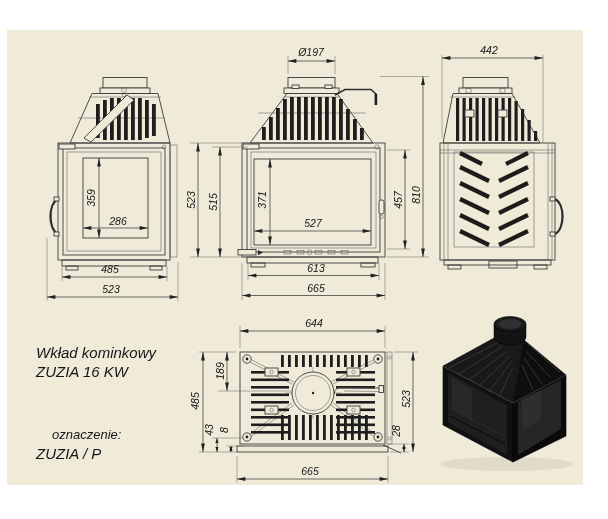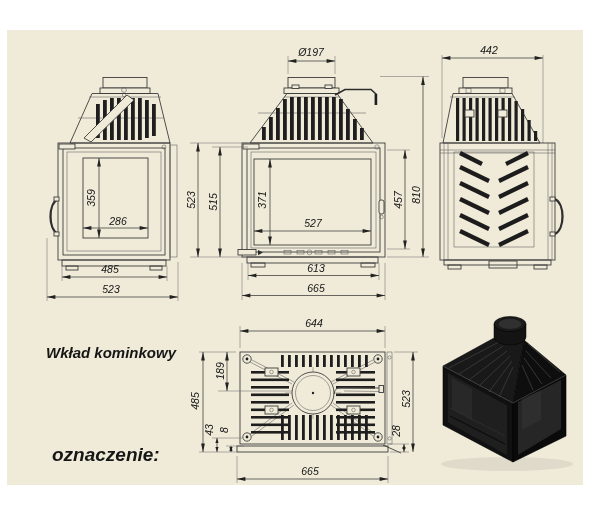--- a/index.html
+++ b/index.html
@@ -9,24 +9,24 @@
   
   .ln  {stroke:#3c3c3c;stroke-width:.9;fill:none;}
   .lnp {stroke:#3c3c3c;stroke-width:.9;fill:#f0ebd9;}
   .lnt {stroke:#5a5a5a;stroke-width:.55;fill:none;}
   .bar {fill:#1e1e1e;stroke:none;}
   .dim {stroke:#2b2b2b;stroke-width:.7;fill:none;}
   .ext {stroke:#6f6f6f;stroke-width:.55;fill:none;}
   .dtx {font:italic 10.5px "Liberation Sans",sans-serif;fill:#141414;text-anchor:middle;}
   .chev{stroke:#1c1c1c;stroke-width:4.2;fill:none;}
   
-  .tb{position:absolute;color:#161616;font-style:italic;font-weight:bold;
-      font-family:"Liberation Sans",sans-serif;text-align:center;}
+  .tb{position:absolute;color:#161616;font-style:italic;font-weight:normal;
+      font-family:"Liberation Sans",sans-serif;text-align:left;}
   .t-big{font-size:15px;line-height:15px;width:150px;left:36px;}
-  .t-small{font-size:19px;line-height:13px;margin-top:20px;}
+  .t-small{font-size:13px;line-height:13px;}
 </style>
 </head>
 <body>
 
 <div id="stage">
 
 <svg id="dwg" width="608" height="519" viewBox="0 0 608 519" xmlns="http://www.w3.org/2000/svg">
   <defs>
     <marker id="ma" markerUnits="userSpaceOnUse" markerWidth="10" markerHeight="8" refX="8.8" refY="3" orient="auto-start-reverse">
       <path d="M0.4,1.1 8.8,3 0.4,4.9Z" fill="#222"></path>
@@ -405,15 +405,17 @@
     <line x1="443" y1="366" x2="513" y2="403" stroke="#444" stroke-width="1"></line>
     <line x1="513" y1="403" x2="566" y2="375" stroke="#3a3a3a" stroke-width="1"></line>
 
     <path d="M494,324 L494,337 A16,8 0 0 0 526,337 L526,324" fill="#141414" stroke="#000" stroke-width="0.5"></path>
     <ellipse cx="510" cy="324" rx="16" ry="7.5" fill="#1b1b1b" stroke="#000" stroke-width="0.6"></ellipse>
     <ellipse cx="510" cy="324" rx="11.5" ry="5" fill="#303030"></ellipse>
   </g>
 </svg>
 
 <div class="tb t-big" style="top:345px;">Wkład kominkowy</div>
+<div class="tb t-big" style="top:364px;">ZUZIA 16 KW</div>
 <div class="tb t-small" style="left:52px;top:428px;">oznaczenie:</div>
+<div class="tb t-big" style="top:446px;left:36px;">ZUZIA / P</div>
 
 </div>
 
 </body></html>

